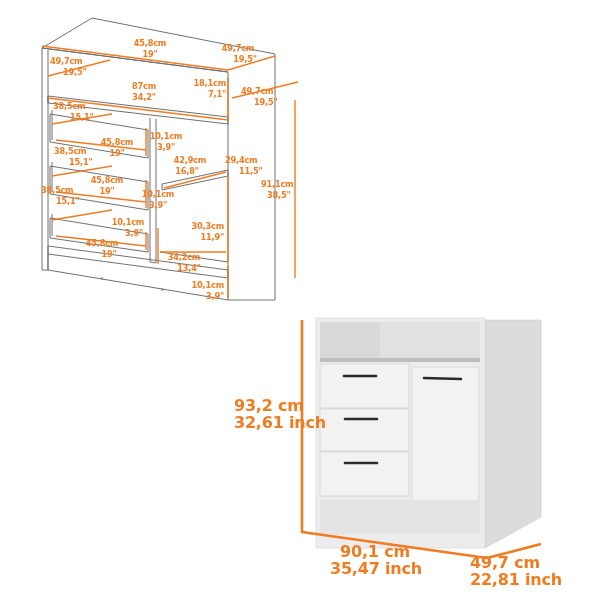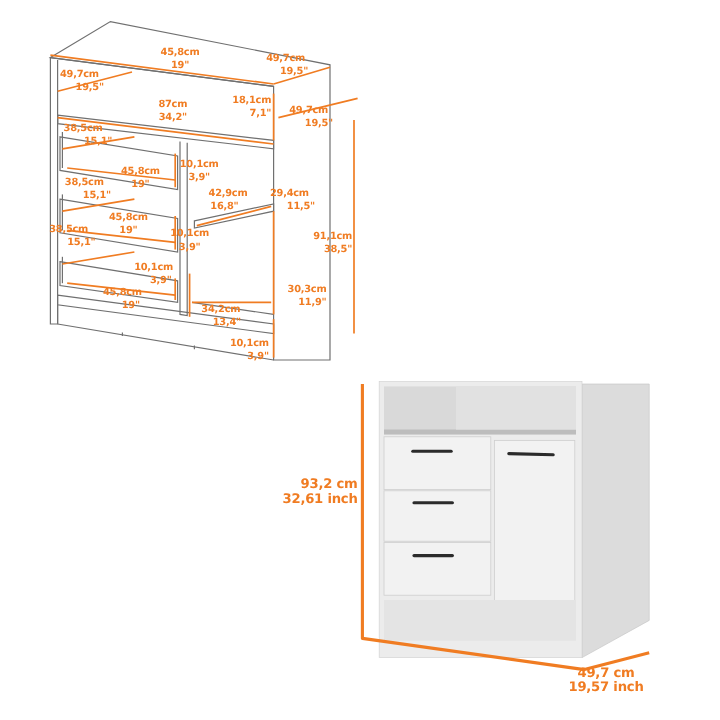--- a/index.html
+++ b/index.html
@@ -1,21 +1,21 @@
 <!DOCTYPE html>
 <html><head>
 <meta charset="utf-8">
 <style>
   html, body { margin:0; padding:0; background:#ffffff; }
   body { width:600px; height:600px; position:relative; overflow:hidden; font-family:"DejaVu Sans", sans-serif; }
   .stage { position:absolute; left:0; top:0; width:600px; height:600px; }
   svg { position:absolute; left:0; top:0; }
   .lbl { position:absolute; color:#f07c22; font-family:"DejaVu Sans", sans-serif; font-weight:bold; white-space:nowrap; line-height:1; }
   .sm { font-size:8.2px; letter-spacing:-0.2px; }
-  .lg { font-size:11px; letter-spacing:-0.2px; text-align:center; }
+  .lg { font-size:16px; letter-spacing:-0.2px; text-align:center; }
   .lg span { display:block; }
   .ctr { text-align:center; }
   .rt { text-align:right; }
 </style>
 </head>
 <body>
 
 <div class="stage">
 
   <svg width="600" height="600" viewBox="0 0 600 600">
@@ -168,38 +168,42 @@
   </div>
 
   <div class="lbl sm ctr" style="left:170px;top:156px;width:40px;text-align:center;">
     <div>42,9cm</div>
     <div style="margin-top:3px;padding-right:6px">16,8"</div>
   </div>
   <div class="lbl sm" style="left:225px;top:156px;">
     <div>29,4cm</div>
     <div style="margin-top:3px;padding-left:14px">11,5"</div>
   </div>
-  <div class="lbl sm rt" style="left:184px;top:236px;width:40px;margin-left:48px;">
+  <div class="lbl sm rt" style="left:184px;top:222px;width:40px;">
     <div>30,3cm</div>
     <div style="margin-top:3px">11,9"</div>
   </div>
   <div class="lbl sm ctr" style="left:164px;top:253px;width:40px;text-align:center;">
     <div>34,2cm</div>
     <div style="margin-top:3px;padding-left:10px">13,4"</div>
   </div>
   <div class="lbl sm rt" style="left:184px;top:281px;width:40px;">
     <div>10,1cm</div>
     <div style="margin-top:3px">3,9"</div>
   </div>
-  <div class="lbl sm" style="left:261px;top:192px;text-align:right;">
+  <div class="lbl sm" style="left:261px;top:180px;">
     <div>91,1cm</div>
     <div style="margin-top:3px;padding-left:6px">38,5"</div>
   </div>
 
   <div class="lbl lg" style="left:234px;top:398px;width:64px;text-align:right;">
     <span>93,2 cm</span>
     <span style="margin-top:1px">32,61 inch</span>
   </div>
+  <div class="lbl lg" style="left:330px;top:544px;width:90px;">
+    <span>90,1 cm</span>
+    <span style="margin-top:1px">35,47 inch</span>
+  </div>
   <div class="lbl lg" style="left:470px;top:555px;width:70px;">
     <span>49,7 cm</span>
-    <span style="margin-top:1px">19,57 inch</span>
+    <span style="margin-top:1px">22,81 inch</span>
   </div>
 </div>
 
 </body></html>

